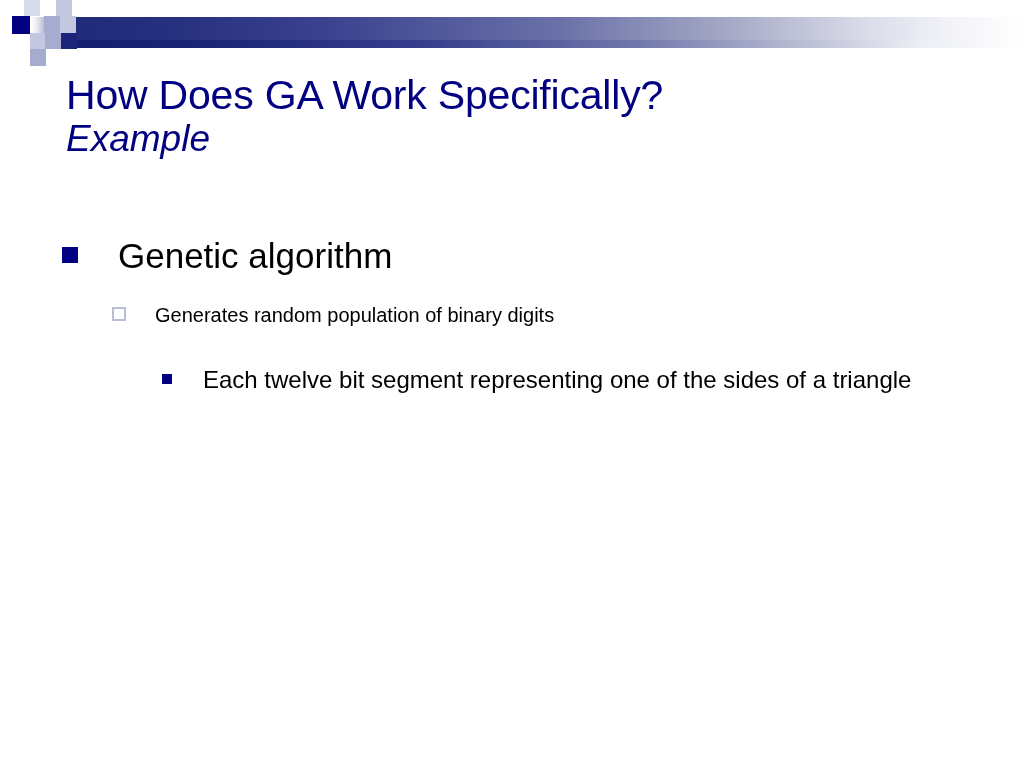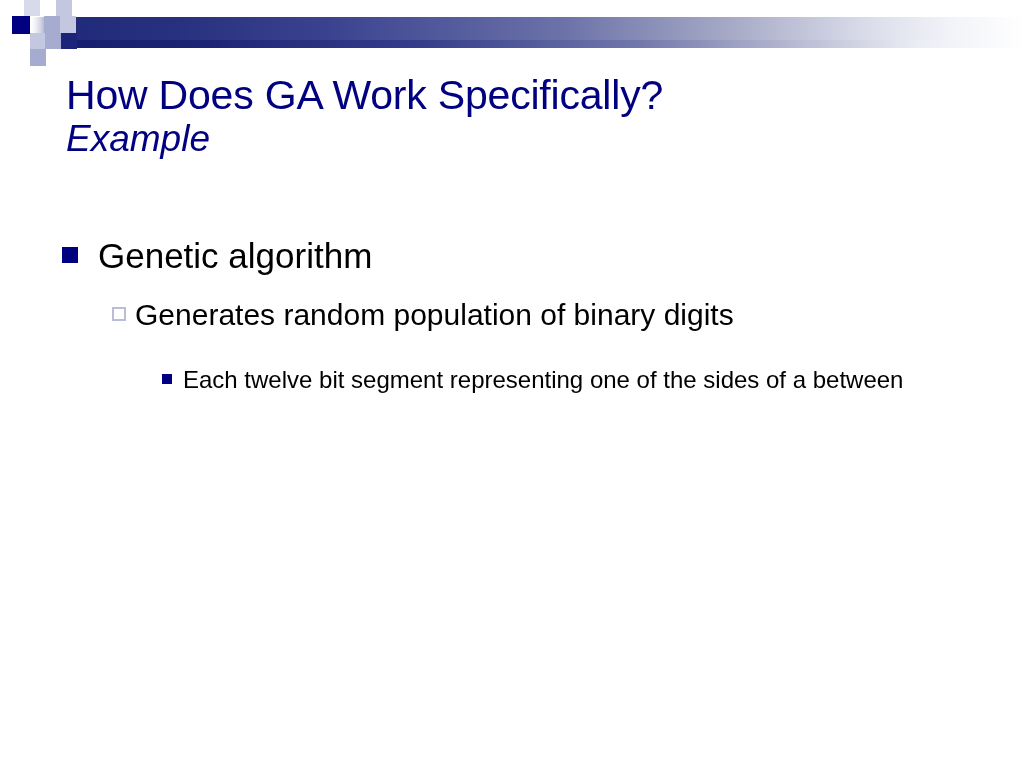--- a/index.html
+++ b/index.html
@@ -121,41 +121,42 @@
     position: absolute;
     left: 62px;
     top: 232px;
     width: 930px;
   }
 
   .bullet {
     display: flex;
     align-items: flex-start;
     color: #000000;
+    gap: 20px;
   }
 
   
   .lvl1 {
     font-size: 35px;
     line-height: 47px;
     margin-left: 0px;
     max-width: 895px;
   }
   .lvl1 .marker {
     flex: 0 0 auto;
     width: 16px;
     height: 16px;
     background: #000080;
     margin-top: 15px;
     margin-right: 20px;
   }
 
   
   .lvl2 {
-    font-size: 30px;
+    font-size: 20px;
     line-height: 40px;
     margin-left: 50px;
     max-width: 840px;
   }
   .lvl2 .marker {
     flex: 0 0 auto;
     width: 14px;
     height: 14px;
     box-sizing: border-box;
     border: 2px solid #b9bdd8;
@@ -240,20 +241,20 @@
     <div class="bullet lvl2">
       <span class="marker"></span>
       <span class="bullet-text">Generates random population of binary digits</span>
     </div>
     <div class="sp-after-l2"></div>
 
     <div class="sp-after-l2"></div>
 
     <div class="bullet lvl3">
       <span class="marker"></span>
-      <span class="bullet-text">Each twelve bit segment representing one of the sides of a between</span>
+      <span class="bullet-text">Each twelve bit segment representing one of the sides of a triangle</span>
     </div>
     <div class="sp-after-l3"></div>
 
 
   </div>
 
 </div>
 
 </body></html>

